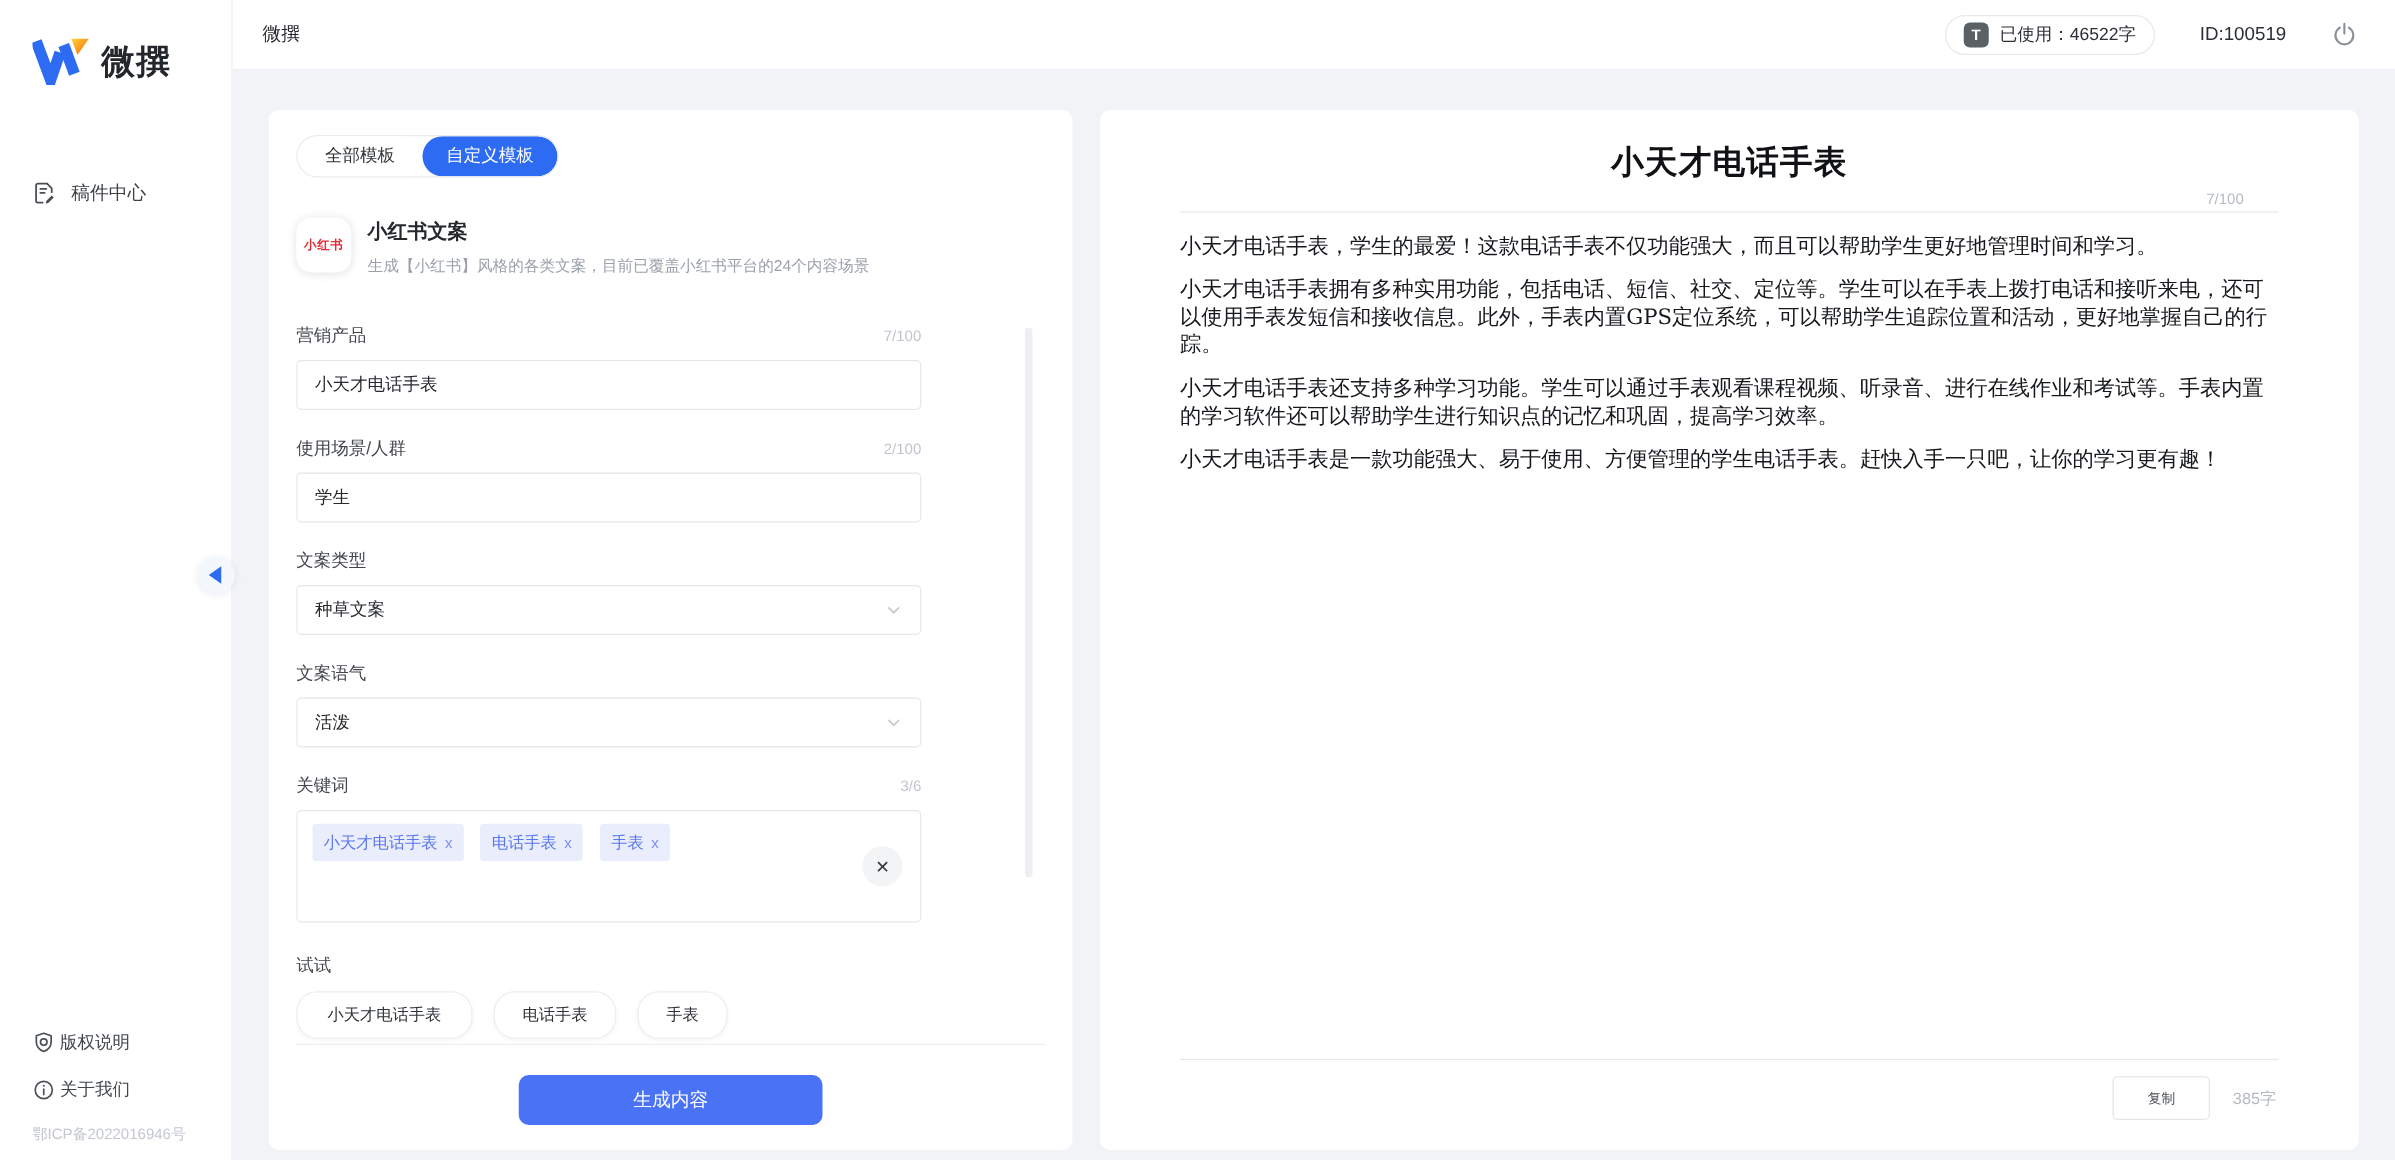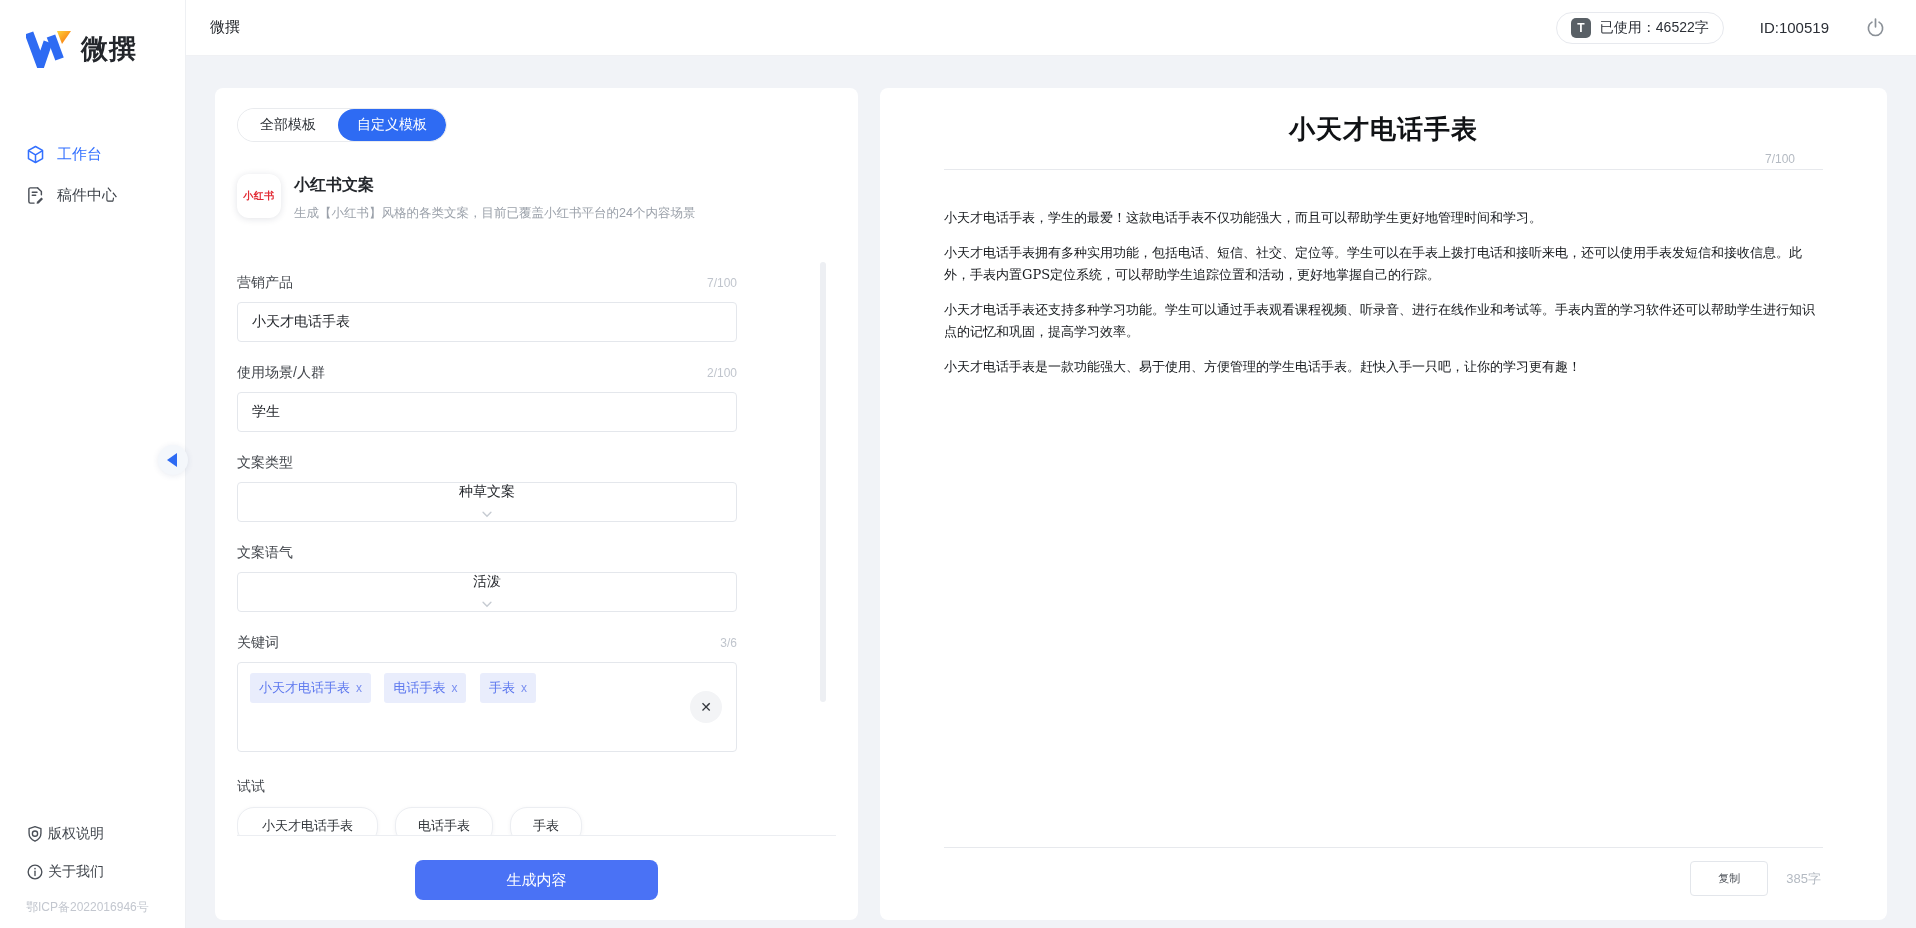--- a/index.html
+++ b/index.html
@@ -50,46 +50,46 @@
   .tab.active { background:#2e6bf3; color:#fff; padding:0 19px; }
 
   .template-row { display:flex; gap:13px; margin-top:32px; align-items:flex-start; flex-shrink:0; }
   .template-icon { width:44px; height:44px; border-radius:12px; background:#fff; box-shadow:0 1px 7px rgba(30,40,70,.13); display:flex; align-items:center; justify-content:center; color:#e22b35; font-size:10px; font-weight:700; flex-shrink:0; letter-spacing:0.5px; }
   .t-title { font-size:16px; font-weight:700; color:#24272c; margin-top:1px; }
   .t-desc { font-size:12.5px; color:#9ba1aa; margin-top:9px; }
 
   .form-scroll { position:relative; flex:1; min-height:0; overflow:hidden; margin-top:38px; }
   .scrollbar-thumb { position:absolute; right:10px; top:2px; width:6px; height:440px; border-radius:3px; background:#edeff3; }
   .f-label-row { display:flex; justify-content:space-between; align-items:center; width:500px; margin:22px 0 10px; }
-  .f-label-row.first { margin-top:14px; }
+  .f-label-row.first { margin-top:0; }
   .f-label { font-size:14px; color:#43474d; }
   .f-counter { font-size:12px; color:#c0c5cd; }
   .f-input { width:500px; height:40px; border:1px solid #e4e7ec; border-radius:4px; display:flex; align-items:center; padding:0 14px; font-size:14px; color:#26292e; background:#fff; }
-  .f-select { justify-content:space-between; cursor:pointer;flex-direction:column; }
+  .f-select { justify-content:space-between; cursor:pointer; }
 
   .keyword-box { width:500px; height:90px; border:1px solid #e4e7ec; border-radius:4px; position:relative; padding:10px 12px; }
   .tag { display:inline-flex; align-items:center; gap:6px; background:#e9edfc; color:#5c77ee; font-size:13px; padding:6px 9px; border-radius:3px; margin-right:9px; cursor:default; }
   .tag-x { font-size:12px; color:#7a8ff0; cursor:pointer; }
   .clear-btn { position:absolute; right:14px; top:50%; transform:translateY(-50%); width:32px; height:32px; border-radius:50%; background:#f3f4f6; color:#33373d; display:flex; align-items:center; justify-content:center; font-size:14px; cursor:pointer; }
 
   .suggest-label { font-size:14px; color:#43474d; margin:26px 0 11px; }
   .chips { display:flex; gap:17px; }
   .chip { border:1px solid #eceef2; border-radius:17px; padding:9px 22px; font-size:13px; color:#2f3338; background:#fff; box-shadow:0 1px 4px rgba(30,40,70,.05); white-space:nowrap; cursor:pointer; }
   .chip.wide { padding:9px 24px; }
 
   .form-divider { border-top:1px solid #eceef2; flex-shrink:0; }
   .generate-row { padding:24px 0 6px; display:flex; justify-content:center; flex-shrink:0; }
   .generate-btn { width:243px; height:40px; background:#4a72f5; color:#fff; border:none; border-radius:8px; font-size:15px; display:flex; align-items:center; justify-content:center; cursor:pointer; font-family:inherit; }
 
   
   .result-panel { flex:1; background:#fff; border-radius:8px; padding:24px 64px 16px; display:flex; flex-direction:column; min-width:0; min-height:0; }
   .r-title { font-family:"DejaVu Serif","Liberation Serif",serif; font-size:26px; font-weight:700; color:#101215; text-align:center; letter-spacing:1px; }
   .r-counter { text-align:right; font-size:12px; color:#b4bac2; margin-top:5px; padding-right:28px; }
   .r-divider { border-top:1px solid #e7e9ed; margin-top:3px; }
-  .r-body { margin-top:37px; font-family:"DejaVu Serif","Liberation Serif",serif; font-size:13px; color:#15181c; line-height:22px; overflow:hidden; }
+  .r-body { margin-top:16px; font-family:"DejaVu Serif","Liberation Serif",serif; font-size:17px; color:#15181c; line-height:22px; overflow:hidden; }
   .r-body p { margin:0 0 13px; }
   .r-footer-divider { margin-top:auto; border-top:1px solid #e7e9ed; }
   .r-footer { display:flex; justify-content:flex-end; align-items:center; gap:18px; padding:13px 2px 8px; }
   .copy-btn { border:1px solid #e3e6eb; border-radius:4px; padding:9px 27px; font-size:11px; color:#4a4f56; background:#fff; cursor:pointer; font-family:inherit; }
   .wordcount { font-size:13px; color:#b4bac2; }
 
   .icon { display:inline-flex; align-items:center; justify-content:center; }
 </style>
 </head>
 <body>
@@ -106,29 +106,20 @@
         </defs>
         <path d="M3 3 L14.5 34 L22 12" stroke="#2e6bf3" stroke-width="9" fill="none" stroke-linejoin="miter"></path>
         <path d="M25 6 L33.5 29" stroke="#2e6bf3" stroke-width="9" fill="none"></path>
         <polygon points="31,1 45,1 36,14" fill="url(#lg-orange)"></polygon>
       </svg>
     </span>
     <span class="logo-text">微撰</span>
   </div>
 
   <nav class="nav">
-    <div class="nav-item active">
-      <span class="icon">
-        <svg width="19" height="19" viewBox="0 0 20 20" fill="none" stroke="#3370ff" stroke-width="1.6" stroke-linejoin="round" stroke-linecap="round">
-          <path d="M10 1.6 L17.4 5.7 V14.3 L10 18.4 L2.6 14.3 V5.7 Z"></path>
-          <path d="M10 10.4 V18 M10 10.4 L3 6.2 M10 10.4 L17 6.2"></path>
-        </svg>
-      </span>
-      <span>工作台</span>
-    </div>
     <div class="nav-item">
       <span class="icon">
         <svg width="19" height="19" viewBox="0 0 20 20" fill="none" stroke="#4a4f57" stroke-width="1.5" stroke-linecap="round" stroke-linejoin="round">
           <path d="M12.3 2 H4.6 A1.6 1.6 0 0 0 3 3.6 V16.4 A1.6 1.6 0 0 0 4.6 18 H8.5"></path>
           <path d="M12.3 2 L16.2 5.9 V9.2"></path>
           <path d="M6.6 6.5 h5 M6.6 9.8 h3.6"></path>
           <path d="M11.6 16.6 l4.6-4.6 1.7 1.7 -4.6 4.6 -2.2 .5 z" fill="#4a4f57" stroke="none"></path>
         </svg>
       </span>
       <span>稿件中心</span>

